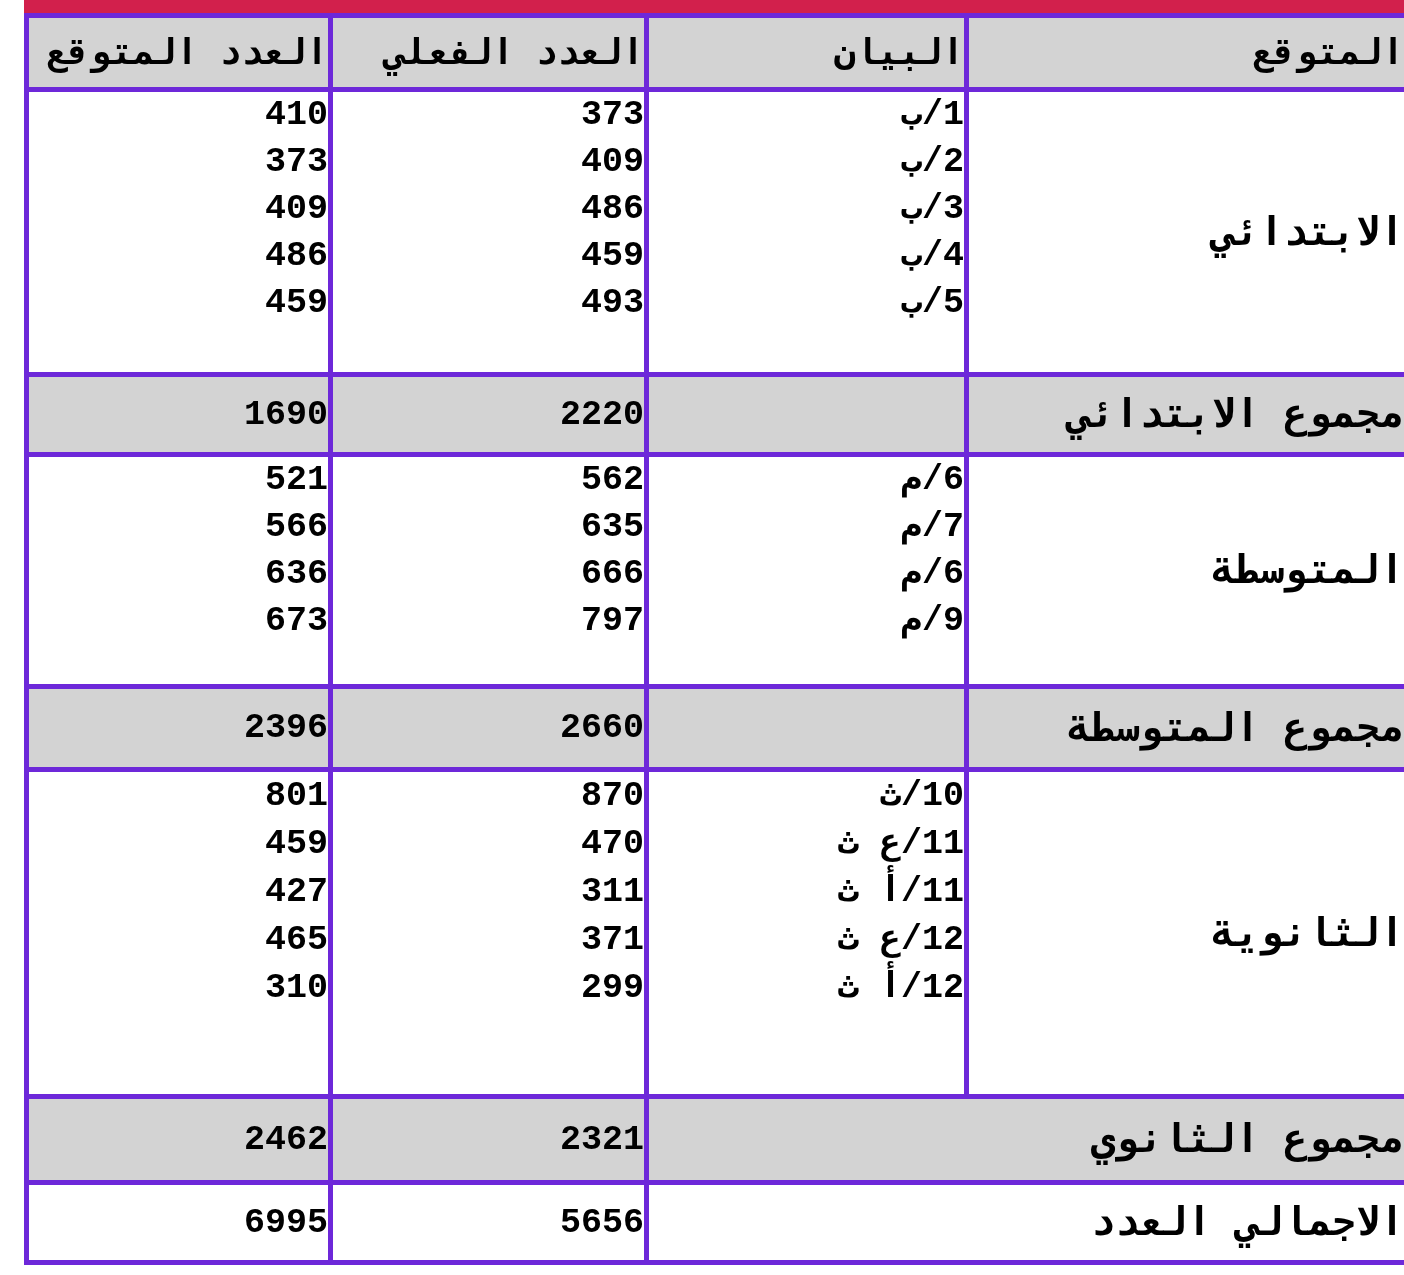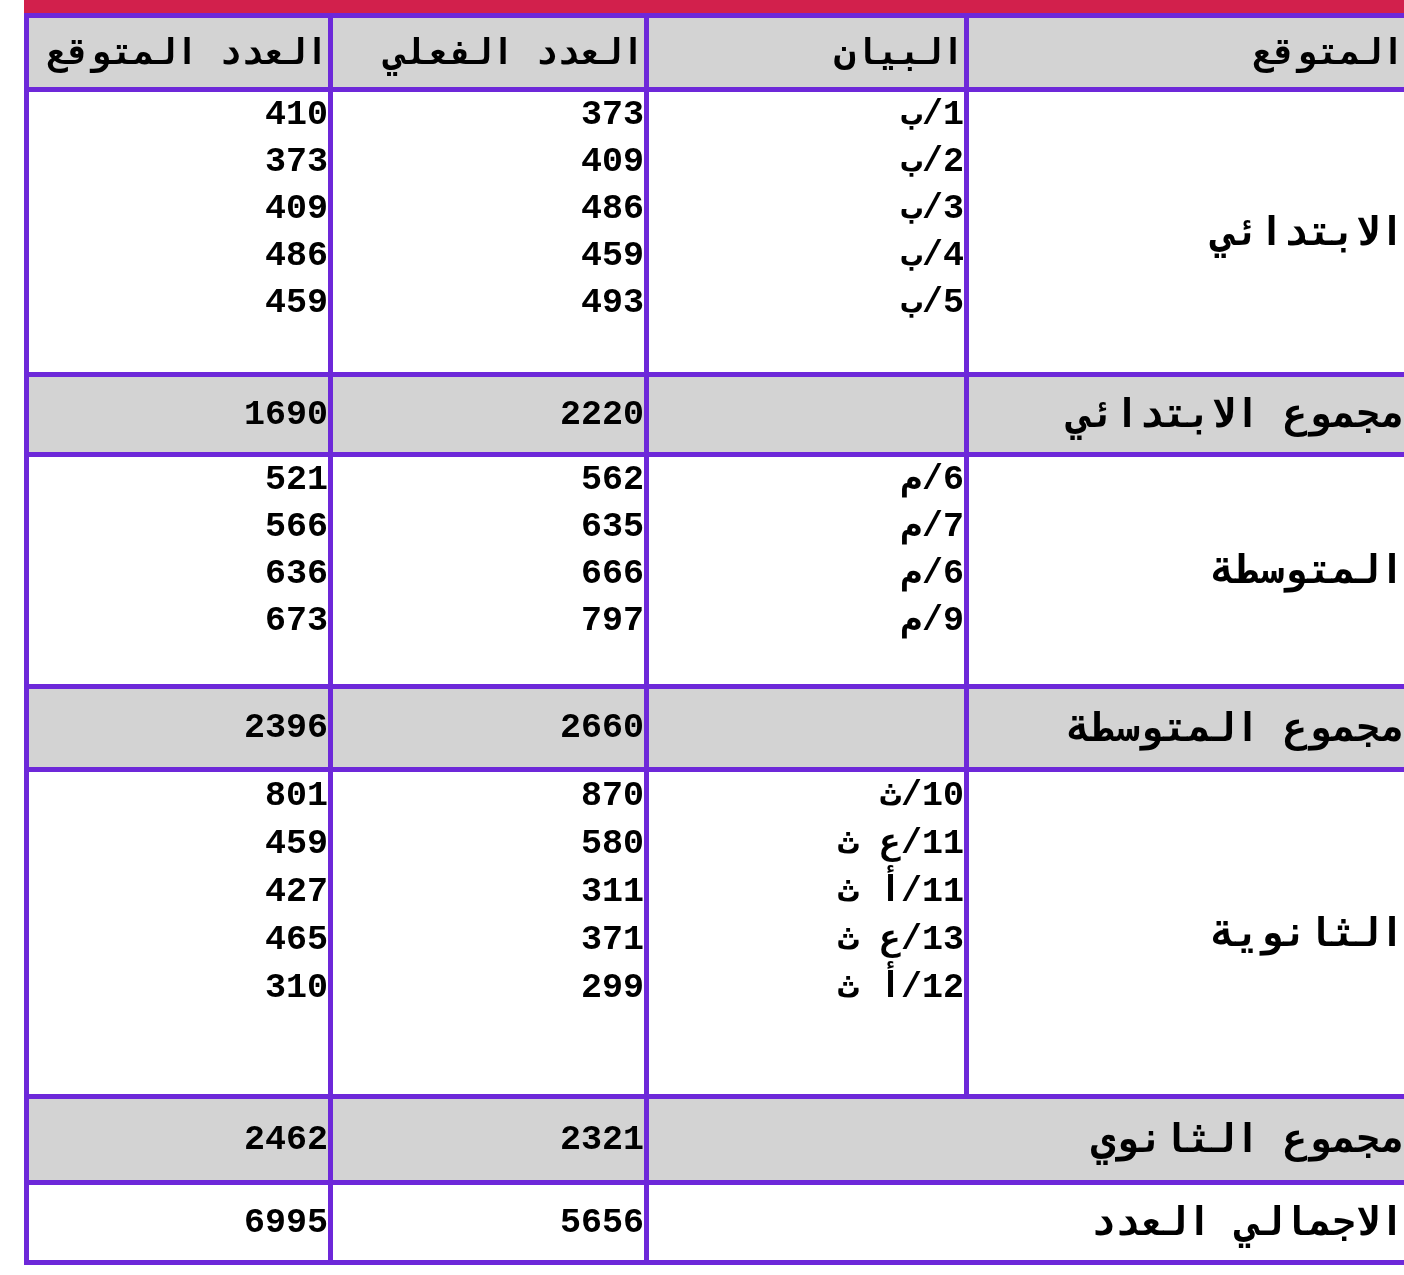--- a/index.html
+++ b/index.html
@@ -147,26 +147,26 @@
       <td class="num">2660</td>
       <td class="num">2396</td>
     </tr>
 
     <tr class="sec3" style="height:327px">
       <td class="stage">الثانوية</td>
       <td class="stack pt-sec-a">
         <div class="line">10/ث</div>
         <div class="line">11/ع ث</div>
         <div class="line">11/أ ث</div>
-        <div class="line">13/ع ث</div>
+        <div class="line">12/ع ث</div>
         <div class="line">12/أ ث</div>
       </td>
       <td class="stack pt-sec-a">
         <div class="line">870</div>
-        <div class="line">580</div>
+        <div class="line">470</div>
         <div class="line">311</div>
         <div class="line">371</div>
         <div class="line">299</div>
       </td>
       <td class="stack pt-sec-b">
         <div class="line">801</div>
         <div class="line">459</div>
         <div class="line">427</div>
         <div class="line">465</div>
         <div class="line">310</div>

